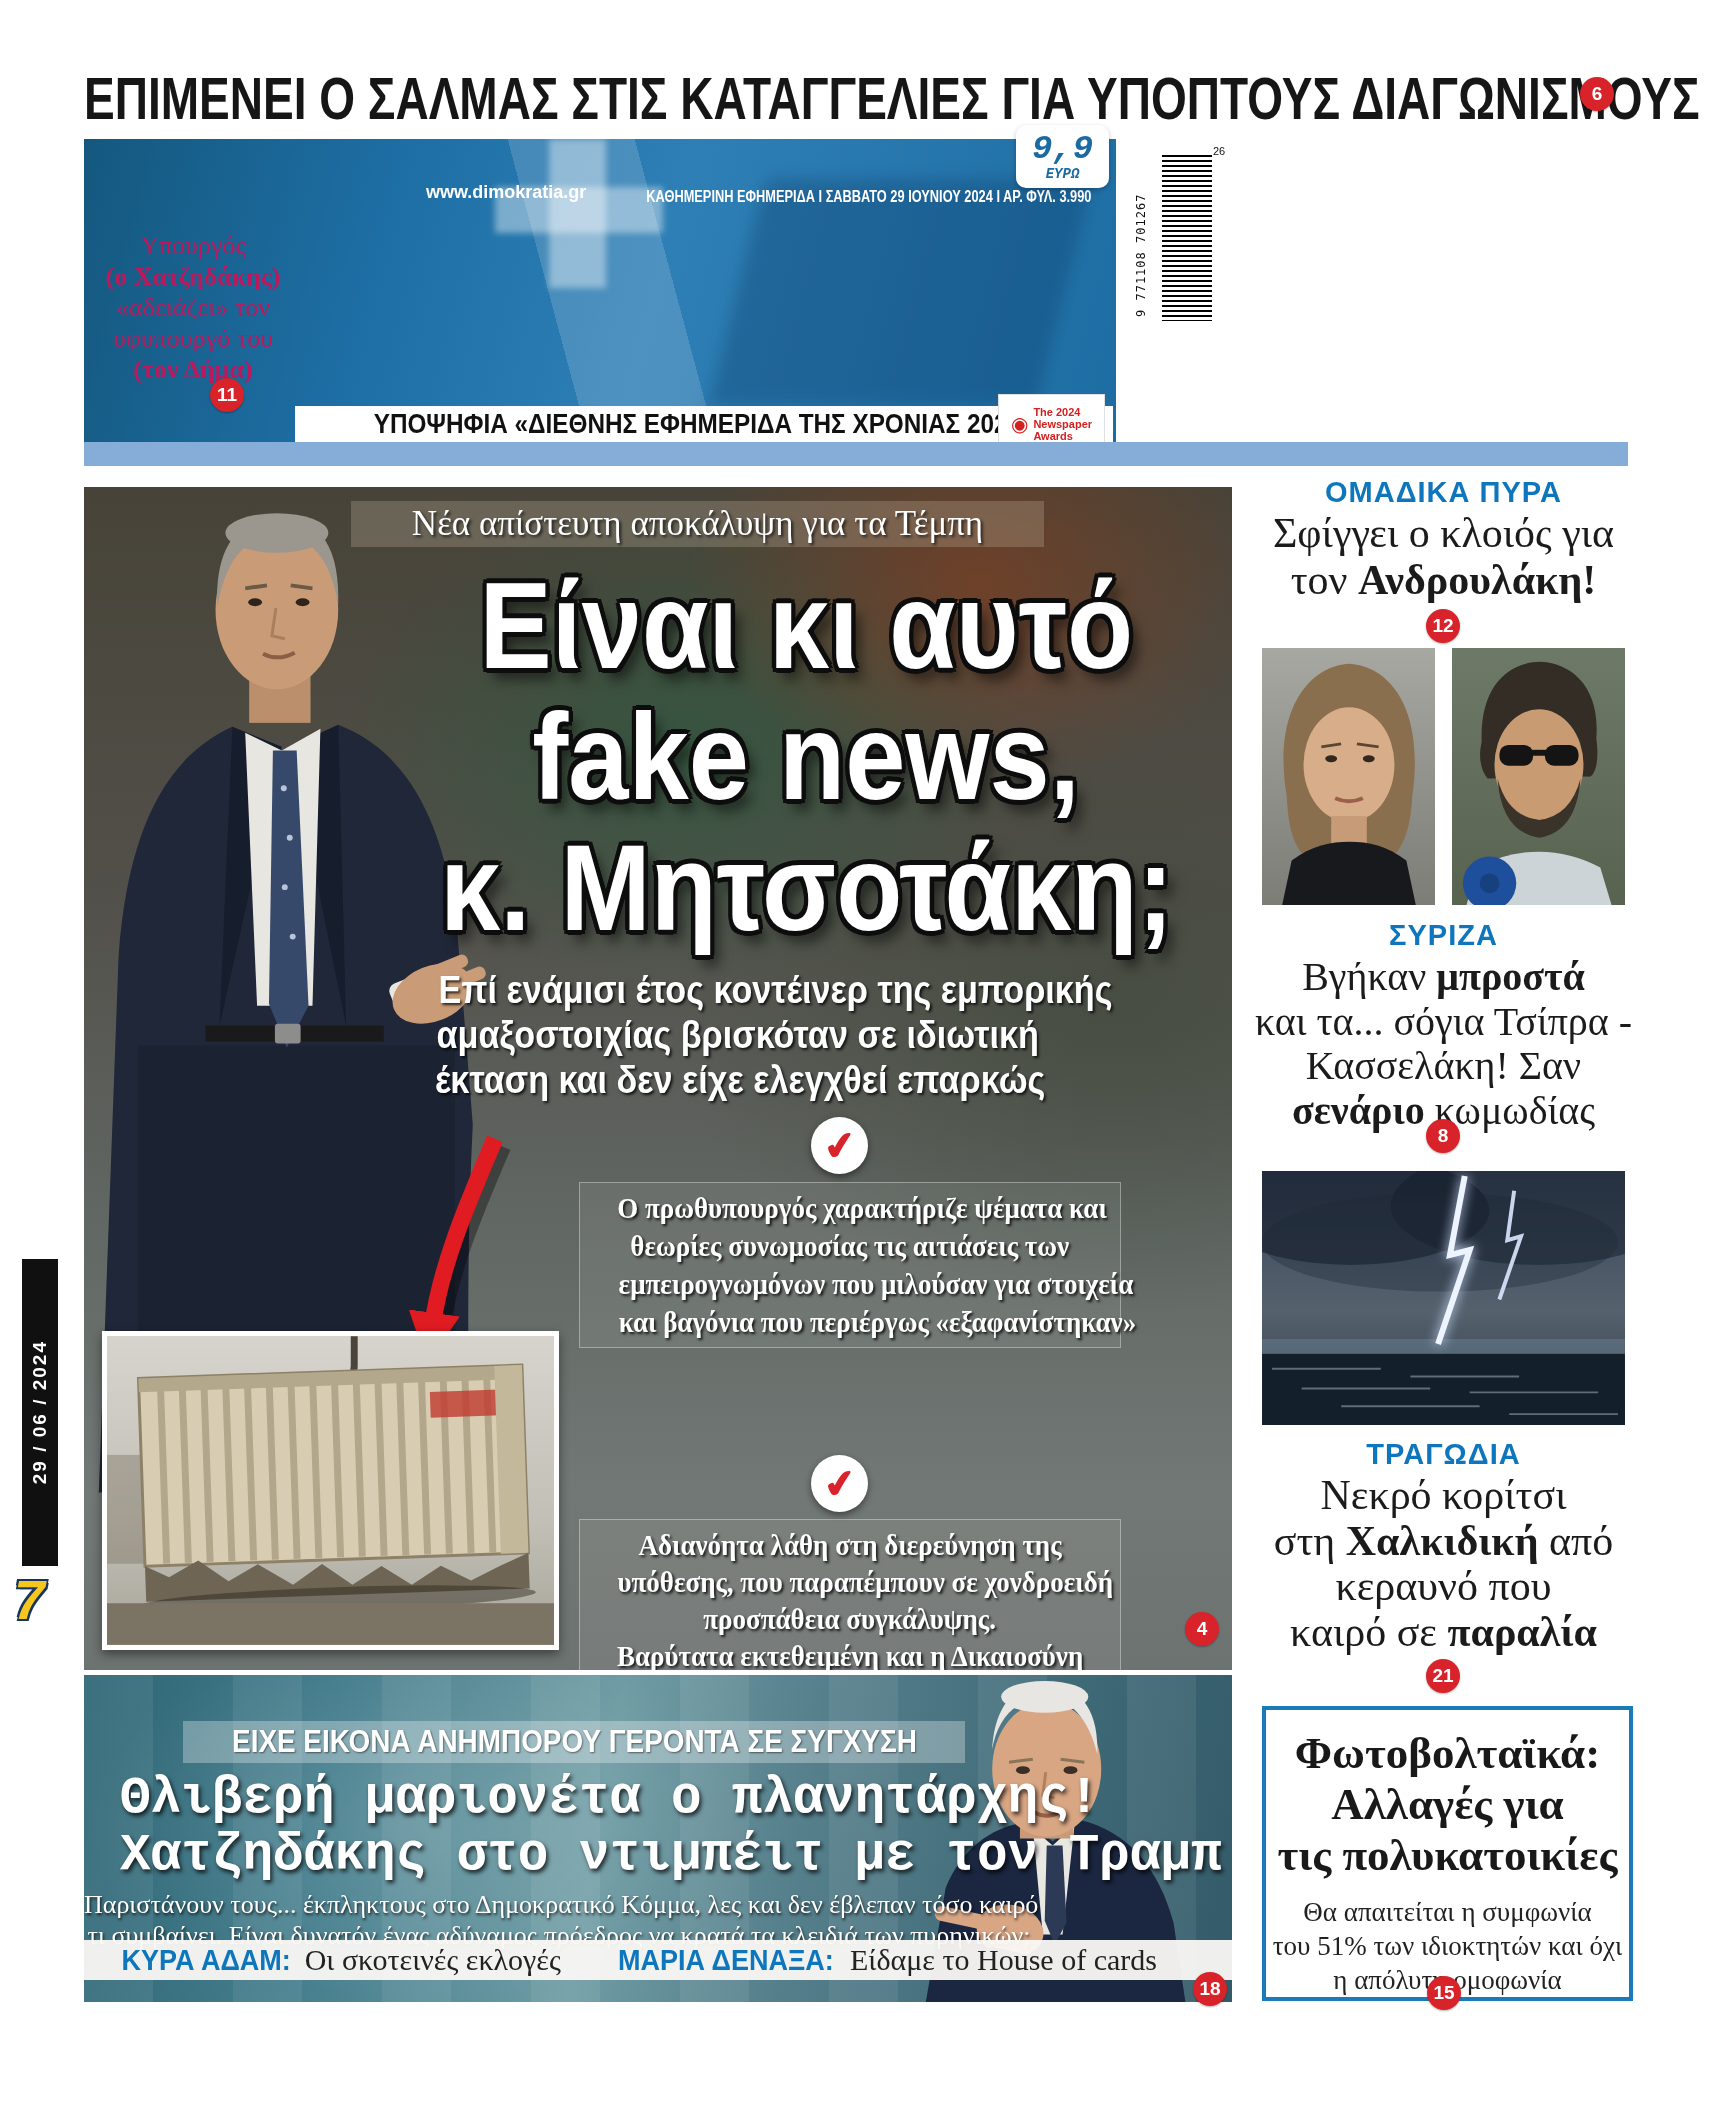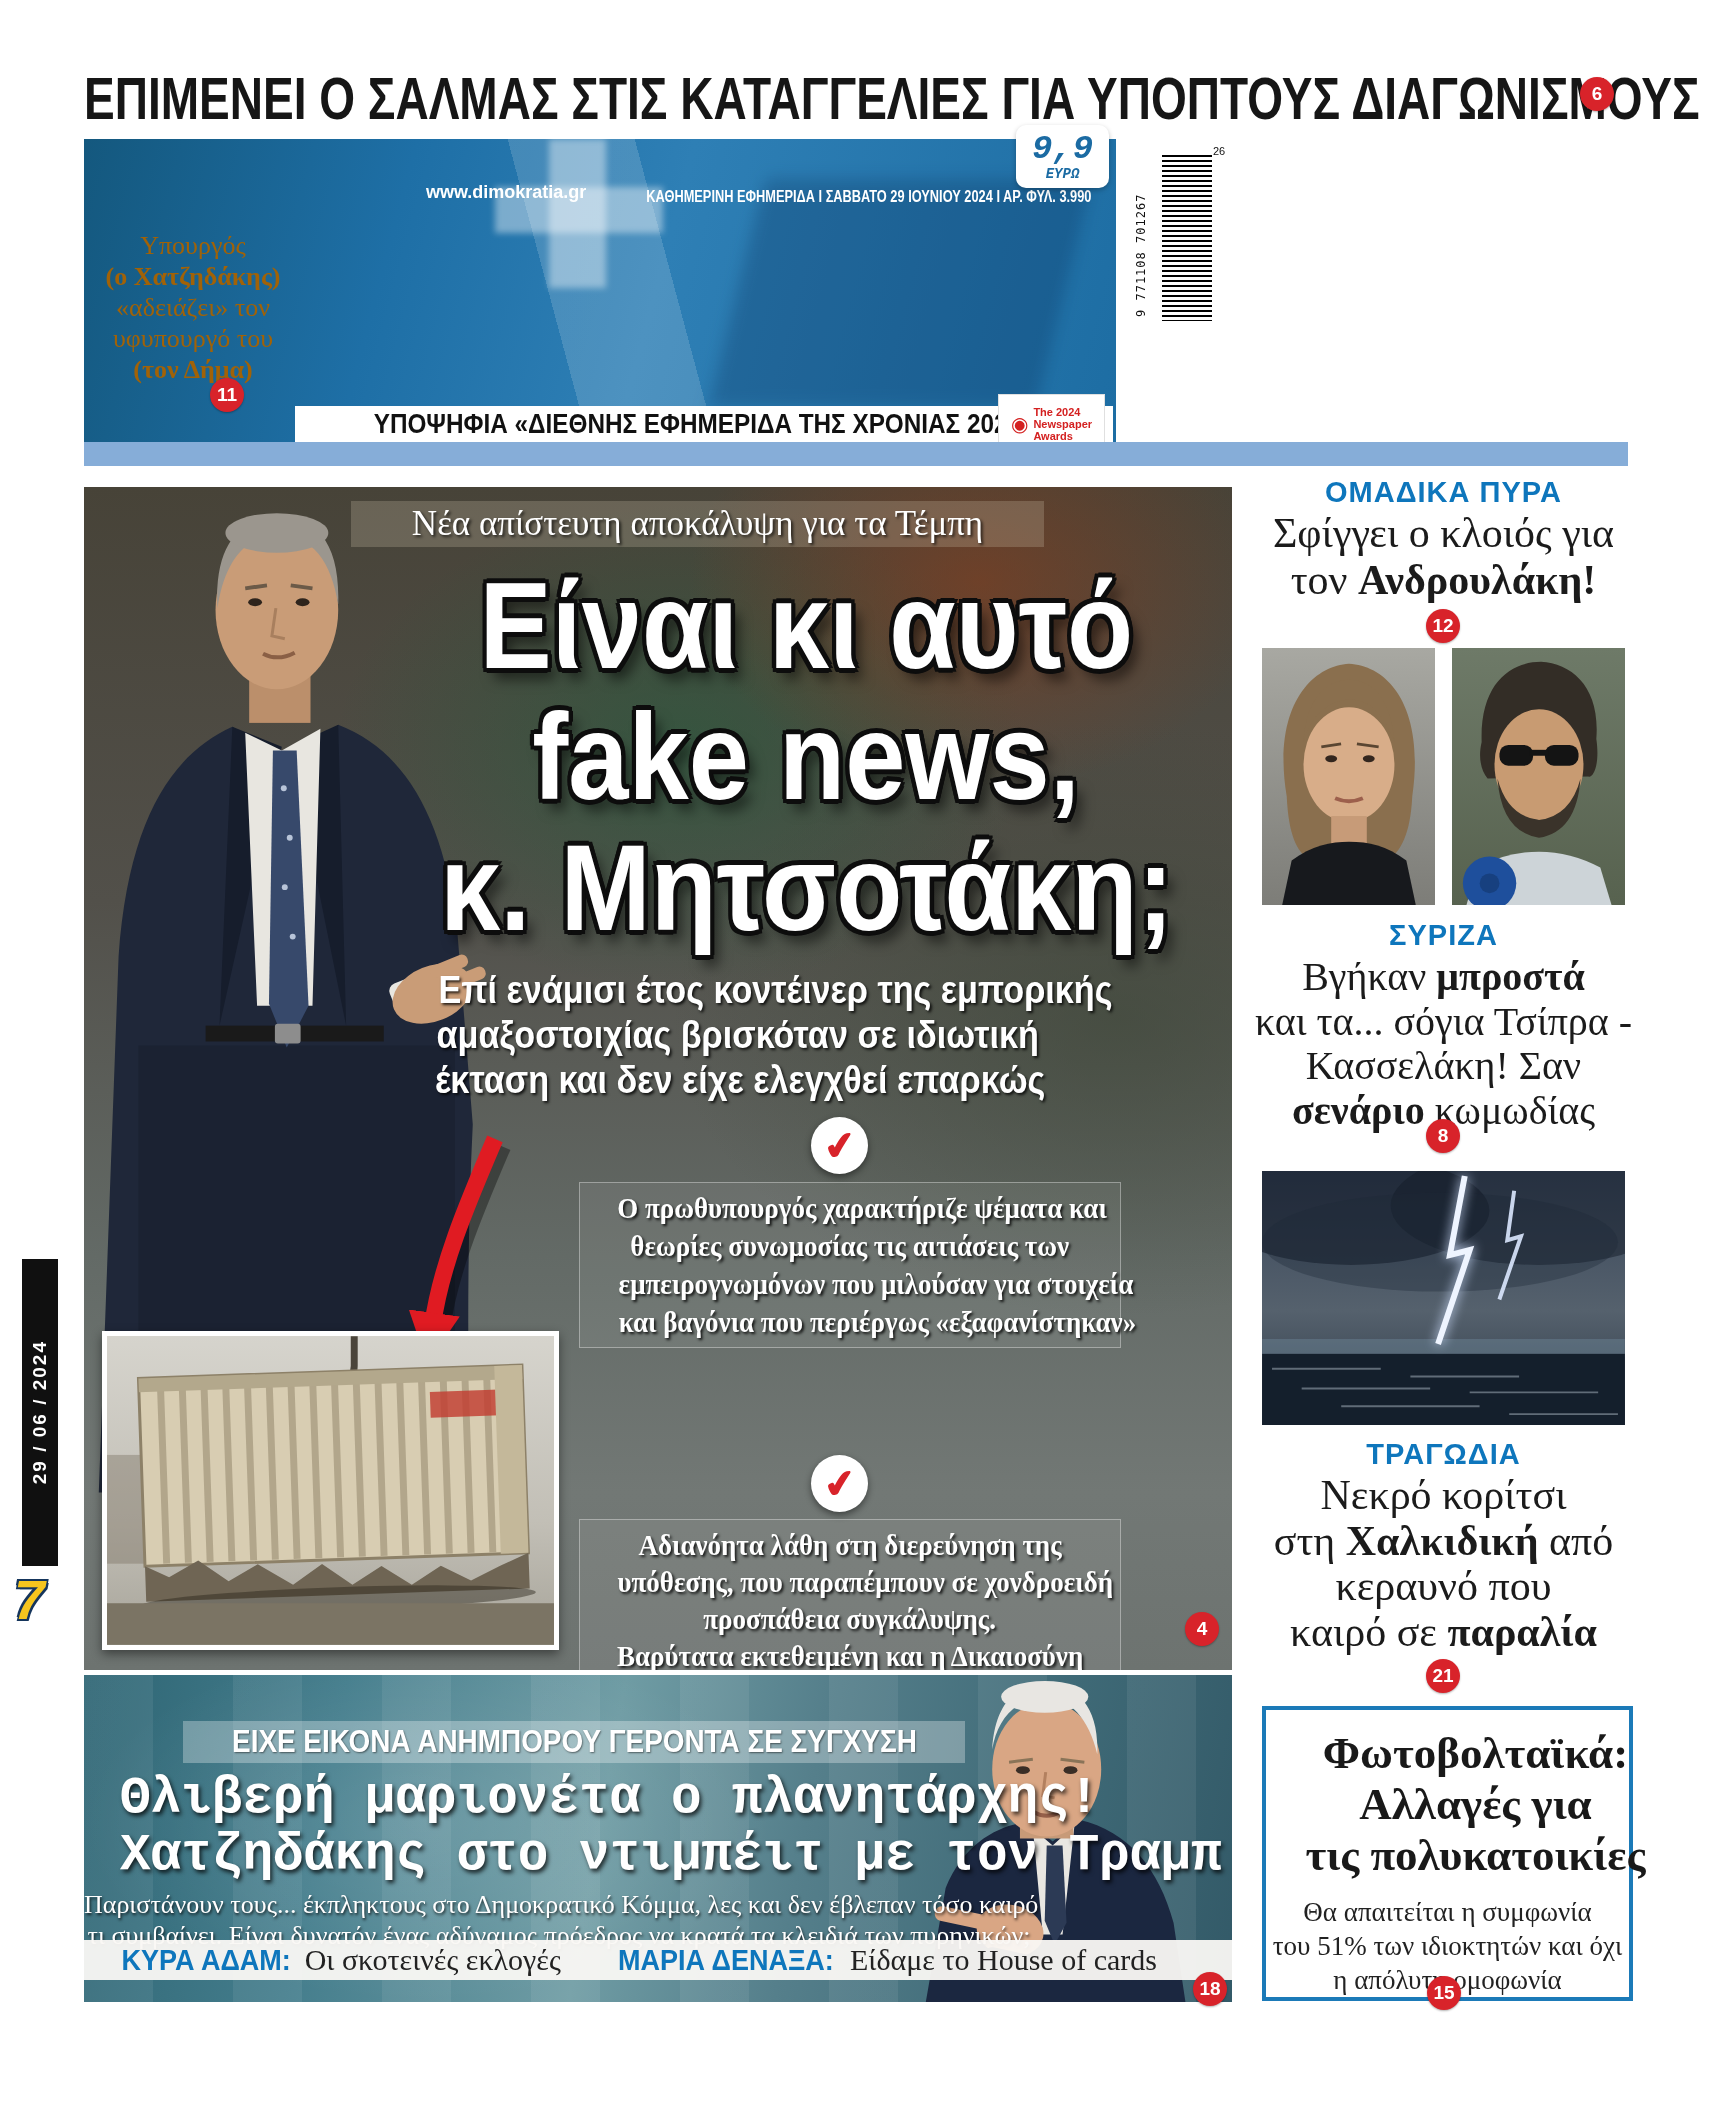--- a/index.html
+++ b/index.html
@@ -27,21 +27,21 @@
   .logo{left:277px;top:186px;width:842px;text-align:center;color:#fff;font-weight:bold;
         font-family:"Liberation Serif",serif;font-size:150px;line-height:198px;letter-spacing:-5px;
         text-shadow:0 4px 10px rgba(0,0,0,.35);}
   .website{left:426px;top:182px;font-size:18px;font-weight:bold;color:#fff;}
   .dateline{left:535px;top:188px;width:475px;text-align:right;font-size:16px;font-weight:bold;color:#fff;}
   .pricebox{left:1016px;top:125px;width:93px;height:63px;background:#fff;border-radius:10px;
         display:flex;flex-direction:column;align-items:center;justify-content:center;
         box-shadow:0 2px 5px rgba(0,0,0,.25);font-family:Liberation Mono, monospace;}
   .priceval{color:#1b6ba3;font-weight:bold;font-style:italic;font-size:34px;line-height:34px;}
   .pricecur{color:#1b6ba3;font-weight:bold;font-style:italic;font-size:14px;line-height:16px;}
-  .teaser{left:94px;top:230px;width:198px;text-align:center;color:#a16207;
+  .teaser{left:94px;top:230px;width:198px;text-align:center;color:#be185d;
         font-family:"Liberation Serif",serif;font-size:26px;line-height:31px;}
   .candidacy{left:295px;top:406px;width:818px;height:36px;background:#fff;color:#111;
         font-weight:bold;font-size:27px;line-height:36px;text-align:center;}
   .awards{left:998px;top:394px;width:105px;height:57px;background:#fff;border:1px solid #e0e0e0;
         display:flex;align-items:center;justify-content:center;gap:5px;}
   .awtxt{color:#d42020;font-weight:bold;font-size:11px;line-height:12px;}
   .lightstrip{left:84px;top:442px;width:1544px;height:24px;background:#86add8;}
   .barcode{left:1116px;top:139px;width:117px;height:210px;background:#fff;}
   .bars{left:46px;top:16px;width:50px;height:166px;
         background:repeating-linear-gradient(180deg,#000 0 2px,#fff 2px 5px);}
@@ -93,21 +93,21 @@
   .colname{color:#0e76bc;font-weight:bold;font-size:30px;}
   .coltext{color:#222;font-family:"Liberation Serif",serif;font-size:30px;}
   
   .rlabel{left:1243px;width:401px;text-align:center;color:#0e76bc;font-weight:bold;font-size:29px;letter-spacing:1px;}
   .rt{left:1243px;width:401px;text-align:center;font-family:"Liberation Serif",serif;font-size:42px;
       color:#1b1b1b;white-space:nowrap;font-weight:normal;}
   .rt b{font-weight:bold;}
   .ph{position:absolute;overflow:hidden;}
   .bluebox{left:1262px;top:1706px;width:363px;height:287px;border:4px solid #1b7ab8;background:#fff;}
   .bbt{width:100%;text-align:center;font-family:"Liberation Serif",serif;font-weight:bold;
-       font-size:45px;line-height:51px;color:#191919;white-space:nowrap;padding-left:28px;}
+       font-size:45px;line-height:51px;color:#191919;white-space:nowrap;}
   .bbs{width:100%;text-align:center;font-family:"Liberation Serif",serif;font-size:27px;
        line-height:34px;color:#222;white-space:nowrap;}
   
   .vbar{left:22px;top:1259px;width:36px;height:307px;background:#101010;display:flex;
         align-items:center;justify-content:center;}
   .vbar span{writing-mode:vertical-rl;transform:rotate(180deg);color:#fff;font-weight:bold;
         font-size:19px;letter-spacing:2px;}
   .pnum{left:14px;top:1568px;font-size:55px;font-weight:bold;font-style:italic;color:#f6c51e;
         text-shadow:2px 2px 0 #15355c,-2px -2px 0 #15355c,2px -2px 0 #15355c,-2px 2px 0 #15355c;}
 </style>

